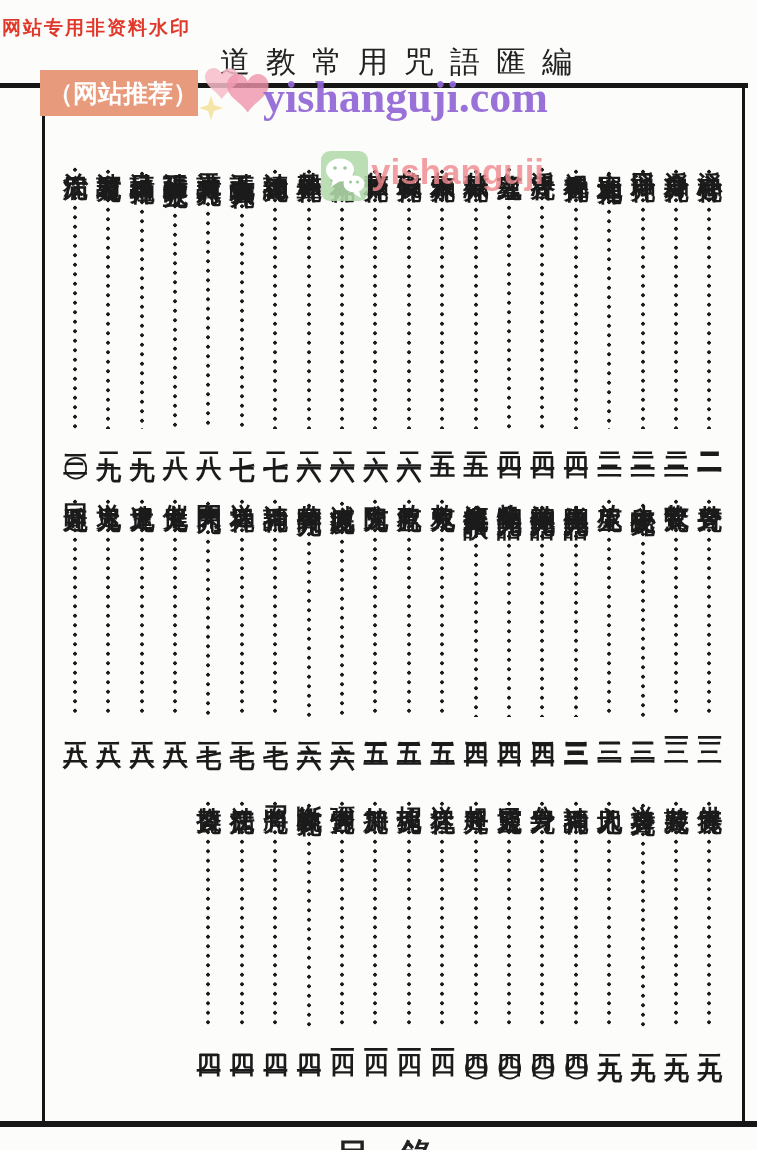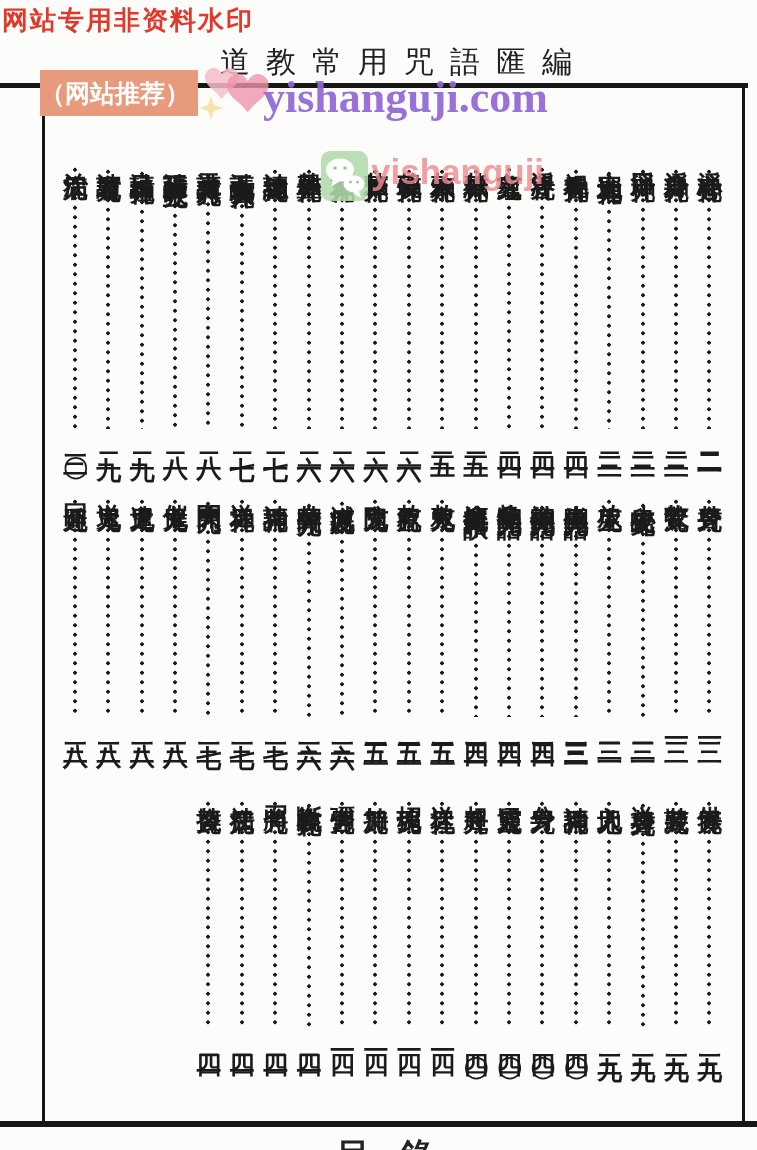--- a/index.html
+++ b/index.html
@@ -6,25 +6,25 @@
   .page{position:relative;width:757px;height:1150px;background:#fcfcfa;overflow:hidden;
         font-family:"Liberation Serif","DejaVu Serif",serif;color:var(--ink,#1b1b1b);}
   
   .rule-top{position:absolute;left:0;top:83px;width:748px;height:5px;background:#161616;}
   .rule-bottom{position:absolute;left:0;top:1121px;width:757px;height:6px;background:#161616;}
   .frame-left{position:absolute;left:42px;top:83px;width:3px;height:1044px;background:#161616;}
   .frame-right{position:absolute;left:742px;top:83px;width:3px;height:1044px;background:#161616;}
   
   .book-title{position:absolute;left:220px;top:42px;font-size:30px;letter-spacing:16px;
               white-space:nowrap;color:#222;}
-  .corner-mark{position:absolute;left:2px;top:3px;font-family:"Liberation Sans","DejaVu Sans",sans-serif;
-               font-weight:bold;font-size:26px;letter-spacing:2px;color:var(--red);white-space:nowrap;}
+  .corner-mark{position:absolute;left:2px;top:15px;font-family:"Liberation Sans","DejaVu Sans",sans-serif;
+               font-weight:bold;font-size:19px;letter-spacing:2px;color:var(--red);white-space:nowrap;}
   .badge{position:absolute;left:40px;top:70px;width:158px;height:46px;background:var(--badge-bg);
          color:var(--badge-text);font-family:"Liberation Sans","DejaVu Sans",sans-serif;
-         font-weight:bold;font-size:25px;line-height:46px;text-align:left;white-space:nowrap;}
+         font-weight:bold;font-size:25px;line-height:46px;text-align:right;white-space:nowrap;}
   .site-name{position:absolute;left:263px;top:72px;font-size:44px;font-weight:bold;
              color:var(--purple);opacity:.92;white-space:nowrap;}
   .hearts{position:absolute;left:197px;top:62px;}
   .wechat{position:absolute;left:321px;top:151px;}
   .overlay-name{position:absolute;left:371px;top:152px;font-family:"Liberation Sans","DejaVu Sans",sans-serif;
                 font-size:35px;font-weight:bold;color:var(--pink-text);opacity:.82;white-space:nowrap;text-align:center;}
   
   .band{position:absolute;writing-mode:vertical-rl;text-orientation:upright;}
   .band-0{left:58px;top:152px;width:668px;height:286px;}
   .band-1{left:58px;top:484px;width:668px;height:242px;}

